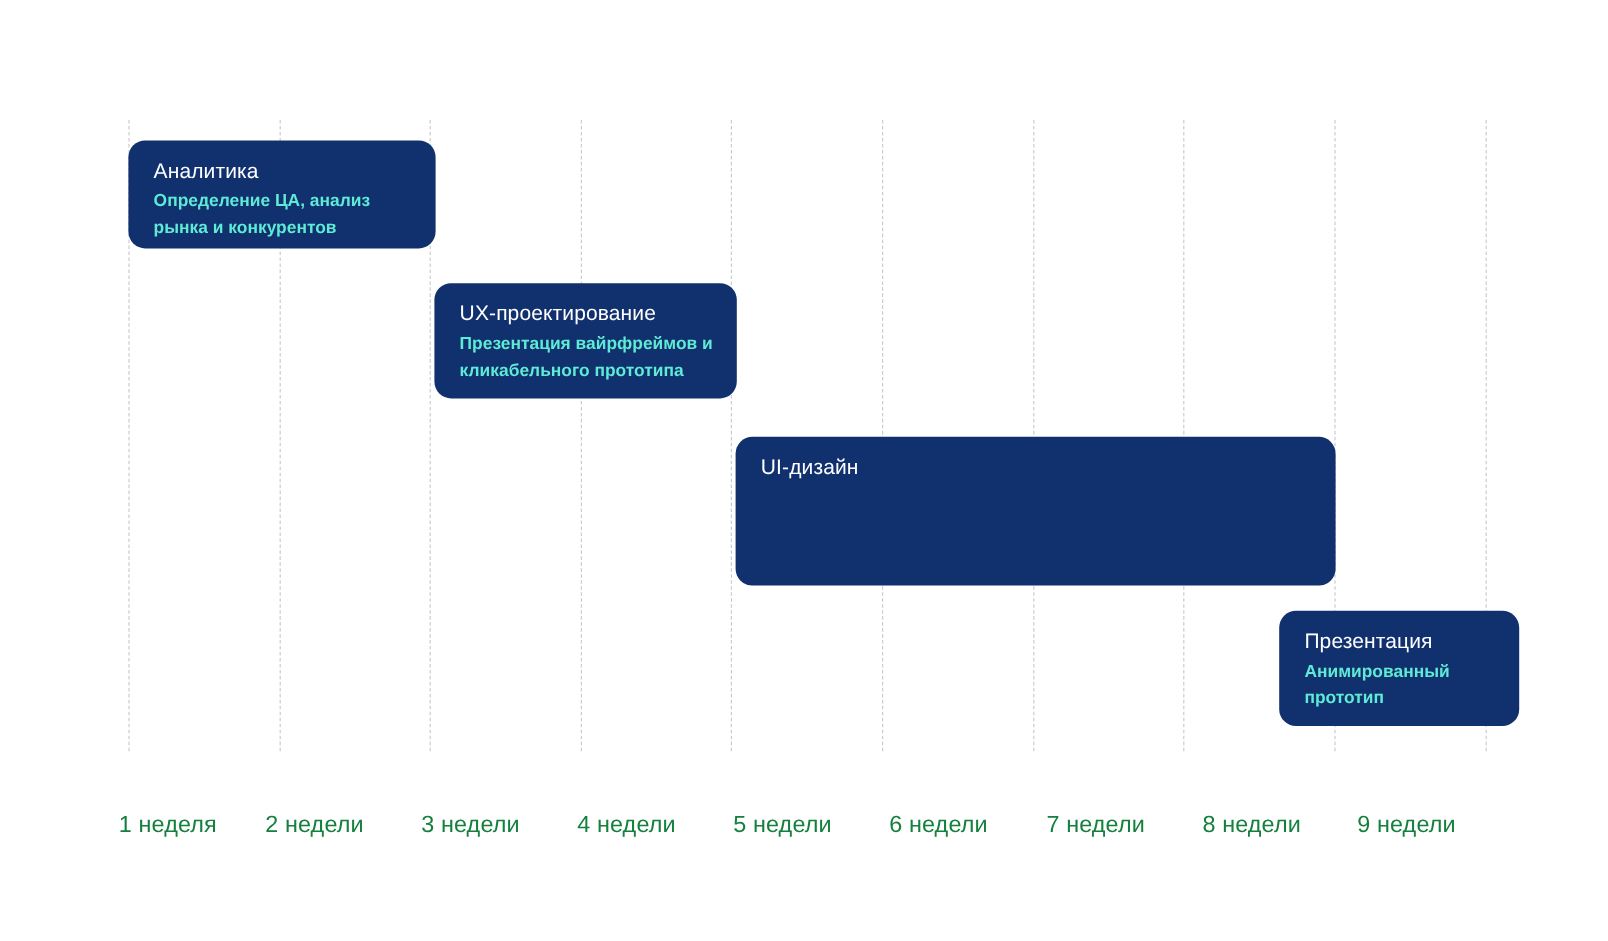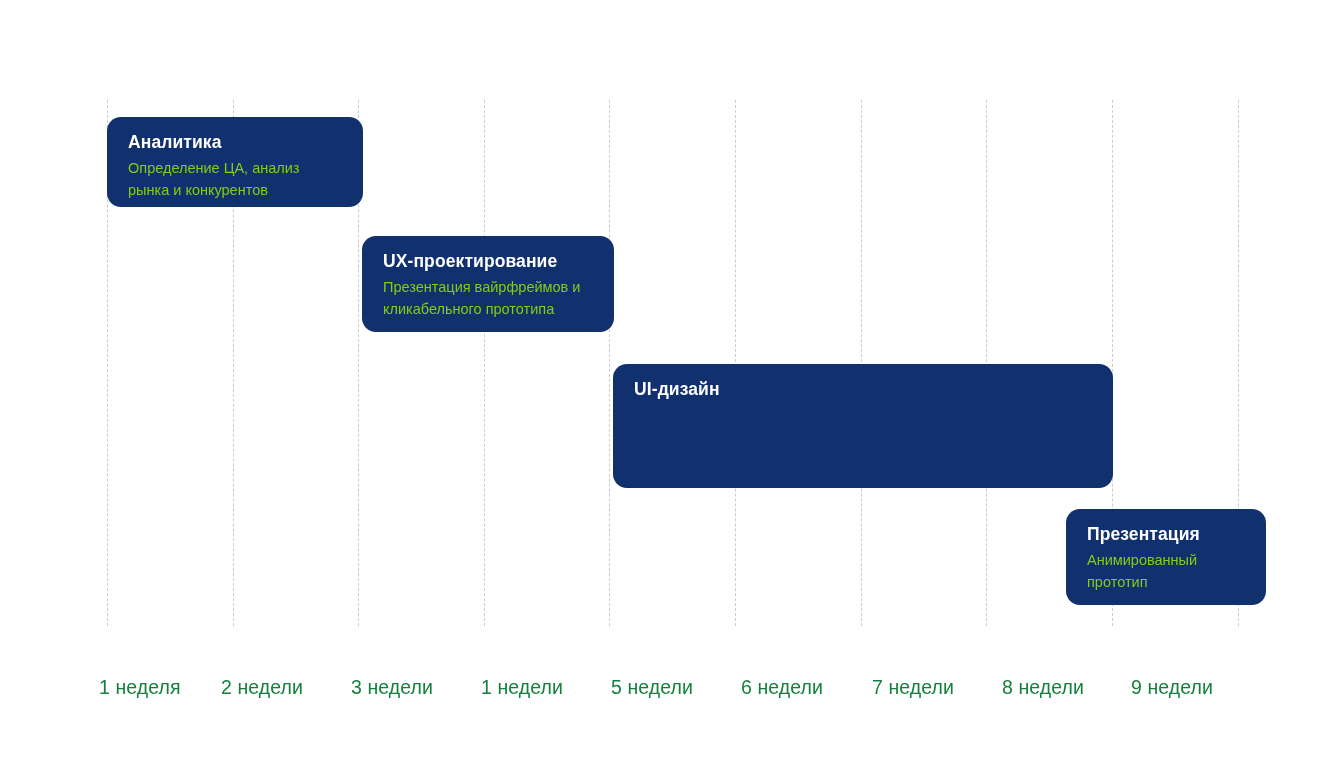--- a/index.html
+++ b/index.html
@@ -44,32 +44,32 @@
   .bar {
     position: absolute;
     background: #10306e;
     border-radius: 14px;
     padding: 14px 20px 16px 21px;
     color: #ffffff;
     overflow: hidden;
   }
   .bar-title {
     font-size: 17.5px;
-    font-weight: 700;
+    font-weight: 400;
     line-height: 1.28;
     color: #ffffff;
     letter-spacing: 0.1px;
     margin: 0 0 4px 0;
     white-space: nowrap;
   }
   .bar-desc {
     font-size: 14.5px;
-    font-weight: 400;
+    font-weight: 700;
     line-height: 1.52;
-    color: #84cc16;
+    color: #5eead4;
     margin: 0;
   }
 
   
   #axis-labels {
     position: absolute;
     left: 0;
     top: 672px;
     width: 1340px;
     height: 40px;
@@ -121,21 +121,21 @@
       <p class="bar-title">Презентация</p>
       <p class="bar-desc">Анимированный прототип</p>
     </div>
 
   </div>
 
   <div id="axis-labels">
     <span class="axis-label" style="left:99px">1 неделя</span>
     <span class="axis-label" style="left:221px">2 недели</span>
     <span class="axis-label" style="left:351px">3 недели</span>
-    <span class="axis-label" style="left:481px">1 недели</span>
+    <span class="axis-label" style="left:481px">4 недели</span>
     <span class="axis-label" style="left:611px">5 недели</span>
     <span class="axis-label" style="left:741px">6 недели</span>
     <span class="axis-label" style="left:872px">7 недели</span>
     <span class="axis-label" style="left:1002px">8 недели</span>
     <span class="axis-label" style="left:1131px">9 недели</span>
   </div>
 
 </div>
 
 </body></html>

